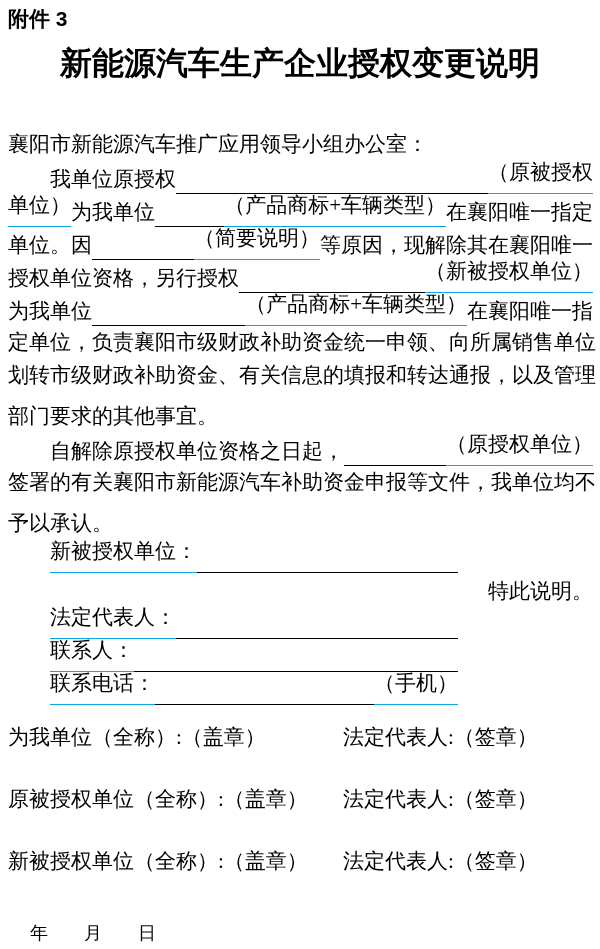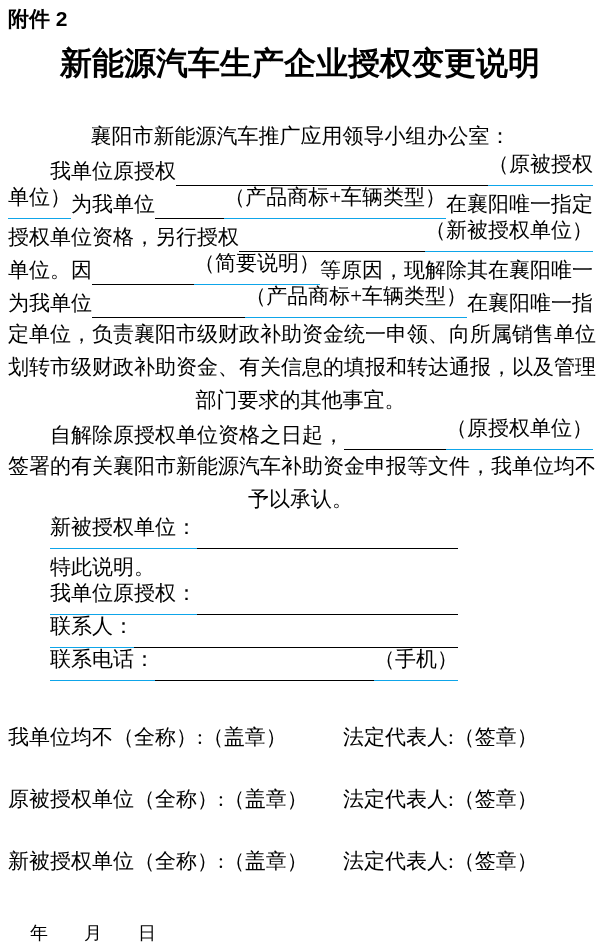--- a/index.html
+++ b/index.html
@@ -37,20 +37,21 @@
     position: absolute;
     left: 8px;
     right: 7px;
     top: 120px;
     font-size: 21px;
   }
   .line {
     display: flex;
     align-items: flex-end;
     height: 33px;
+    justify-content: flex-end;
   }
   .seg {
     line-height: 1;
     padding-bottom: 4px;
     white-space: pre;
   }
   .seg.u {
     border-bottom: 1px solid #0ea5e9;
     padding-bottom: 10px;
   }
@@ -63,21 +64,22 @@
   .jline {
     height: 33px;
     line-height: 33px;
     text-align: justify;
     text-align-last: justify;
     white-space: nowrap;
   }
   .plainline {
     height: 33px;
     line-height: 33px;
-    text-align: center;
+    text-align: left;
+    margin-top: 8px;
   }
   .field { width: 450px; }
   .sigs {
     position: absolute;
     left: 8px;
     right: 7px;
     top: 726px;
     font-size: 21px;
   }
   .sig-row {
@@ -94,21 +96,21 @@
     top: 922px;
     font-size: 18px;
     line-height: 22px;
   }
 </style>
 </head>
 <body>
 
 <div class="page">
 
-  <div class="attachment">附件 2</div>
+  <div class="attachment">附件 3</div>
 
   <h1 class="doc-title">新能源汽车生产企业授权变更说明</h1>
 
   <div class="body-text">
 
     <div class="plainline"><span>襄阳市新能源汽车推广应用领导小组办公室：</span></div>
 
     <div class="line">
       <span class="indent"></span>
       <span class="seg">我单位原授权</span>
@@ -118,30 +120,30 @@
 
     <div class="line">
       <span class="seg u">单位）</span>
       <span class="seg">为我单位</span>
       <span class="blank"></span>
       <span class="seg u">（产品商标+车辆类型）</span>
       <span class="seg">在襄阳唯一指定</span>
     </div>
 
     <div class="line">
-      <span class="seg">授权单位资格，另行授权</span>
-      <span class="blank"></span>
-      <span class="seg u">（新被授权单位）</span>
-    </div>
-
-    <div class="line">
       <span class="seg">单位。因</span>
       <span class="blank"></span>
       <span class="seg u">（简要说明）</span>
       <span class="seg">等原因，现解除其在襄阳唯一</span>
+    </div>
+
+    <div class="line">
+      <span class="seg">授权单位资格，另行授权</span>
+      <span class="blank"></span>
+      <span class="seg u">（新被授权单位）</span>
     </div>
 
     <div class="line">
       <span class="seg">为我单位</span>
       <span class="blank"></span>
       <span class="seg u">（产品商标+车辆类型）</span>
       <span class="seg">在襄阳唯一指</span>
     </div>
 
     <div class="jline">定单位，负责襄阳市级财政补助资金统一申领、向所属销售单位</div>
@@ -164,42 +166,42 @@
       <span class="blank"></span>
     </div>
 
     <div class="line">
       <span class="indent"></span>
       <span class="seg">特此说明。</span>
     </div>
 
     <div class="line field">
       <span class="indent"></span>
-      <span class="seg u">我单位原授权：</span>
+      <span class="seg u">法定代表人：</span>
       <span class="blank"></span>
     </div>
 
     <div class="line field">
       <span class="indent"></span>
       <span class="seg u">联系人：</span>
       <span class="blank"></span>
     </div>
 
     <div class="line field">
       <span class="indent"></span>
       <span class="seg u">联系电话：</span>
       <span class="blank"></span>
       <span class="seg u">（手机）</span>
     </div>
 
   </div>
 
   <div class="sigs">
     <div class="sig-row">
-      <span class="sig-left">我单位均不（全称）:（盖章）</span>
+      <span class="sig-left">为我单位（全称）:（盖章）</span>
       <span class="sig-right">法定代表人:（签章）</span>
     </div>
     <div class="sig-row">
       <span class="sig-left">原被授权单位（全称）:（盖章）</span>
       <span class="sig-right">法定代表人:（签章）</span>
     </div>
     <div class="sig-row">
       <span class="sig-left">新被授权单位（全称）:（盖章）</span>
       <span class="sig-right">法定代表人:（签章）</span>
     </div>

